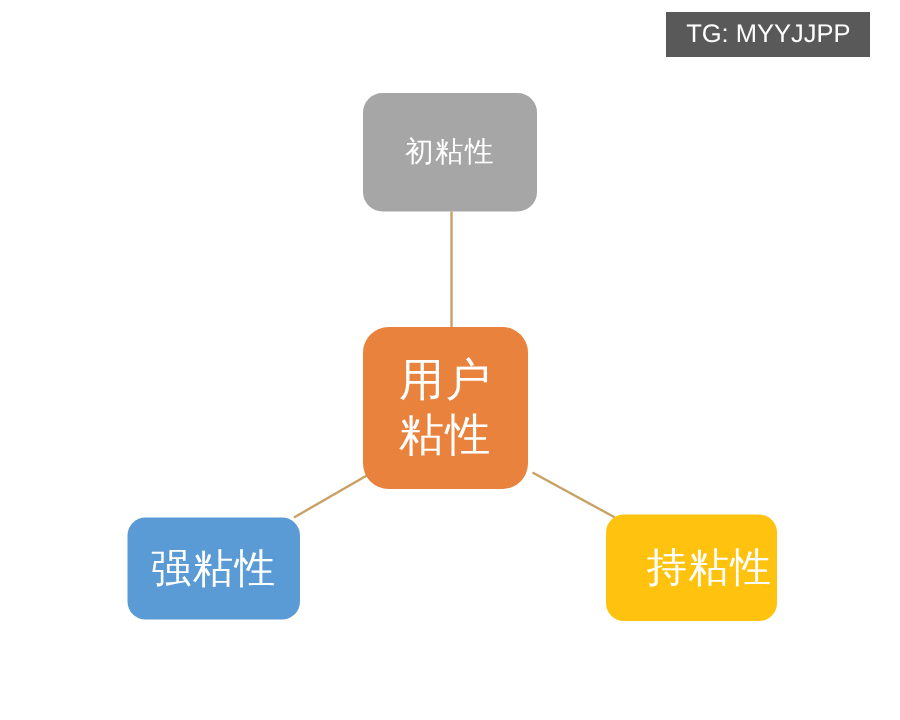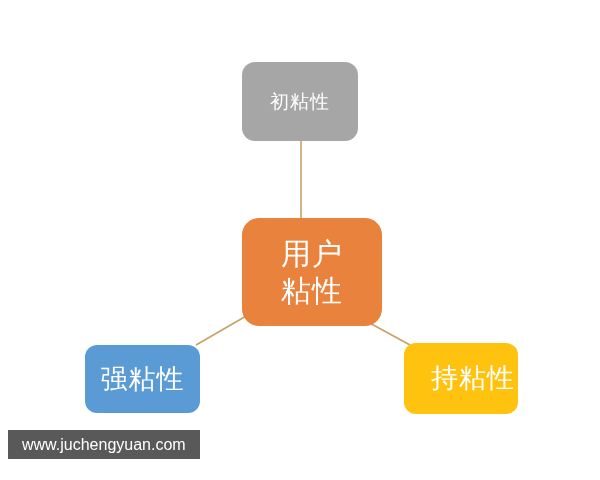--- a/index.html
+++ b/index.html
@@ -51,21 +51,21 @@
     width: 116px;
     height: 79px;
     background: #a6a6a6;
     border-radius: 13px;
     font-size: 19px;
   }
 
   .node-center {
     left: 242px;
     top: 218px;
-    width: 140px;
+    width: 110px;
     height: 108px;
     background: #e8823c;
     border-radius: 17px;
     font-size: 30px;
     line-height: 1.25;
   }
 
   .node-left {
     left: 85px;
     top: 345px;
@@ -125,16 +125,16 @@
 
   <div class="node node-top">初粘性</div>
 
   <div class="node node-center">用户
 粘性</div>
 
   <div class="node node-left">强粘性</div>
 
   <div class="node node-right">持粘性</div>
 
+  <div class="watermark watermark-tg">TG: MYYJJPP</div>
 
-  <div class="watermark watermark-site">www.juchengyuan.com</div>
 
 </div>
 
 </body></html>

